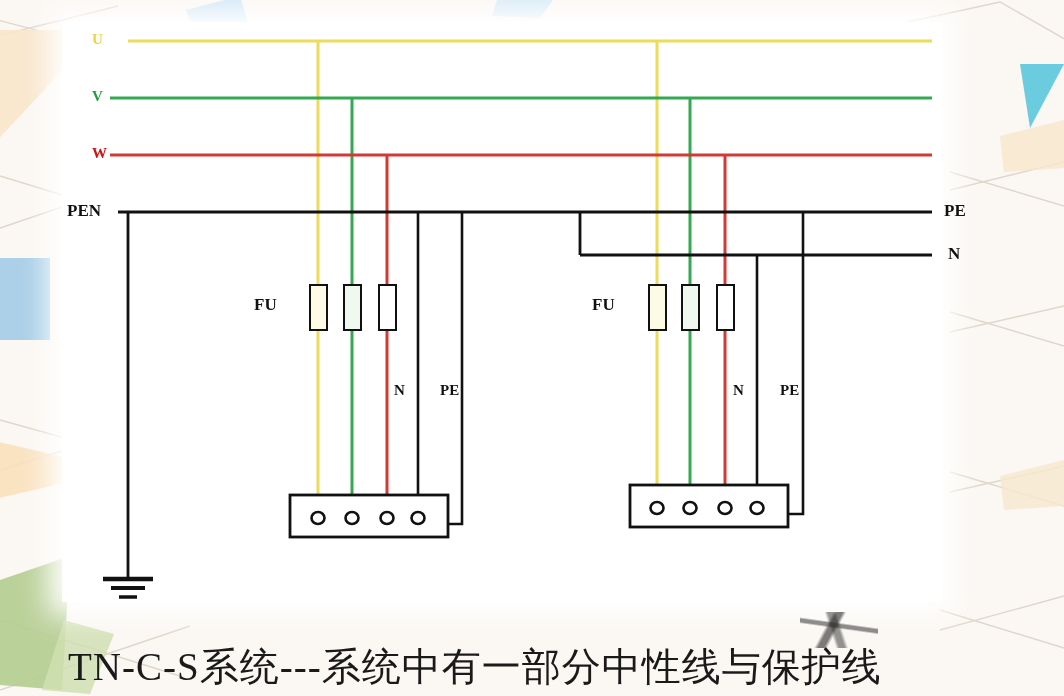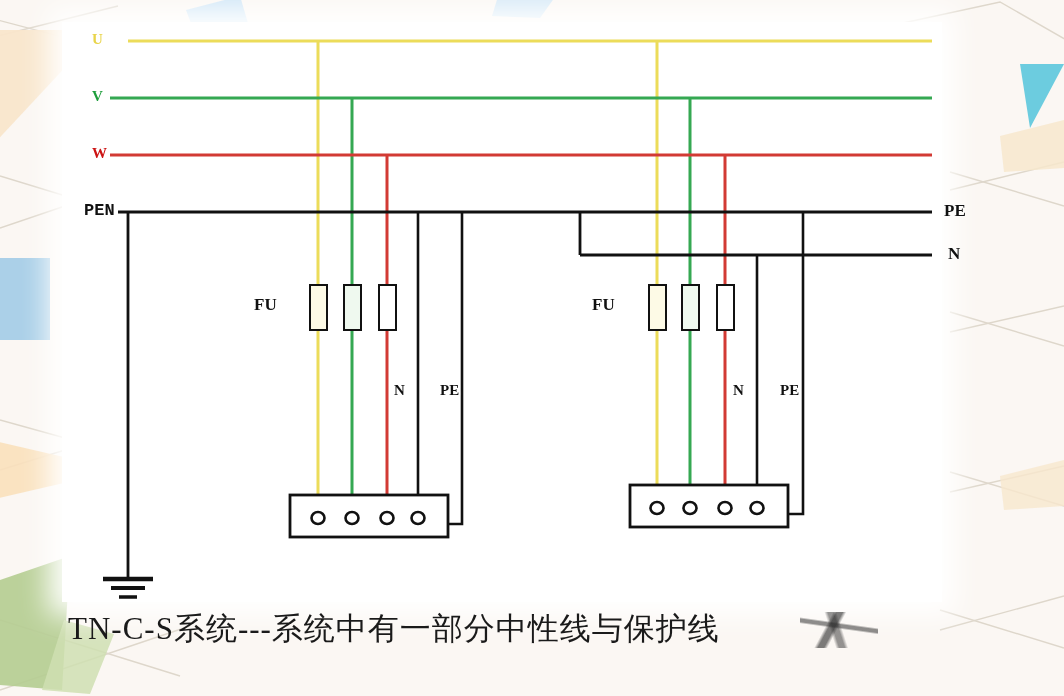--- a/index.html
+++ b/index.html
@@ -37,24 +37,24 @@
   }
   #diagram {
     position: absolute;
     left: 0; top: 0;
     width: 1064px;
     height: 696px;
   }
   #caption {
     position: absolute;
     left: 68px;
-    top: 608px;
+    top: 640px;
     width: 900px;
     font-family: "Liberation Serif", serif;
-    font-size: 31px;
+    font-size: 39px;
     letter-spacing: 1px;
     color: #1a1a1a;
     white-space: nowrap;
   }
   .lbl {
     position: absolute;
     font-family: "Liberation Serif", serif;
     font-weight: bold;
     color: #111111;
     white-space: nowrap;
@@ -198,21 +198,21 @@
       <ellipse cx="725" cy="508" rx="6.5" ry="6" fill="#ffffff" stroke="#111111" stroke-width="2.6"></ellipse>
       <ellipse cx="757" cy="508" rx="6.5" ry="6" fill="#ffffff" stroke="#111111" stroke-width="2.6"></ellipse>
     </g>
 
   </svg>
 
   <div class="lbl lbl-phase lbl-u" style="left:92px; top:31px;">U</div>
   <div class="lbl lbl-phase lbl-v" style="left:92px; top:88px;">V</div>
   <div class="lbl lbl-phase lbl-w" style="left:92px; top:145px;">W</div>
 
-  <div class="lbl lbl-main" style="left:84px; top:201px;font-family:Liberation Mono, monospace;">PEN</div>
+  <div class="lbl lbl-main" style="left:67px; top:201px;">PEN</div>
 
   <div class="lbl lbl-main" style="left:944px; top:201px;">PE</div>
   <div class="lbl lbl-main" style="left:948px; top:244px;">N</div>
 
   <div class="lbl lbl-main" style="left:254px; top:295px;">FU</div>
   <div class="lbl lbl-main" style="left:592px; top:295px;">FU</div>
 
   <div class="lbl lbl-small" style="left:394px; top:382px;">N</div>
   <div class="lbl lbl-small" style="left:440px; top:382px;">PE</div>
 

